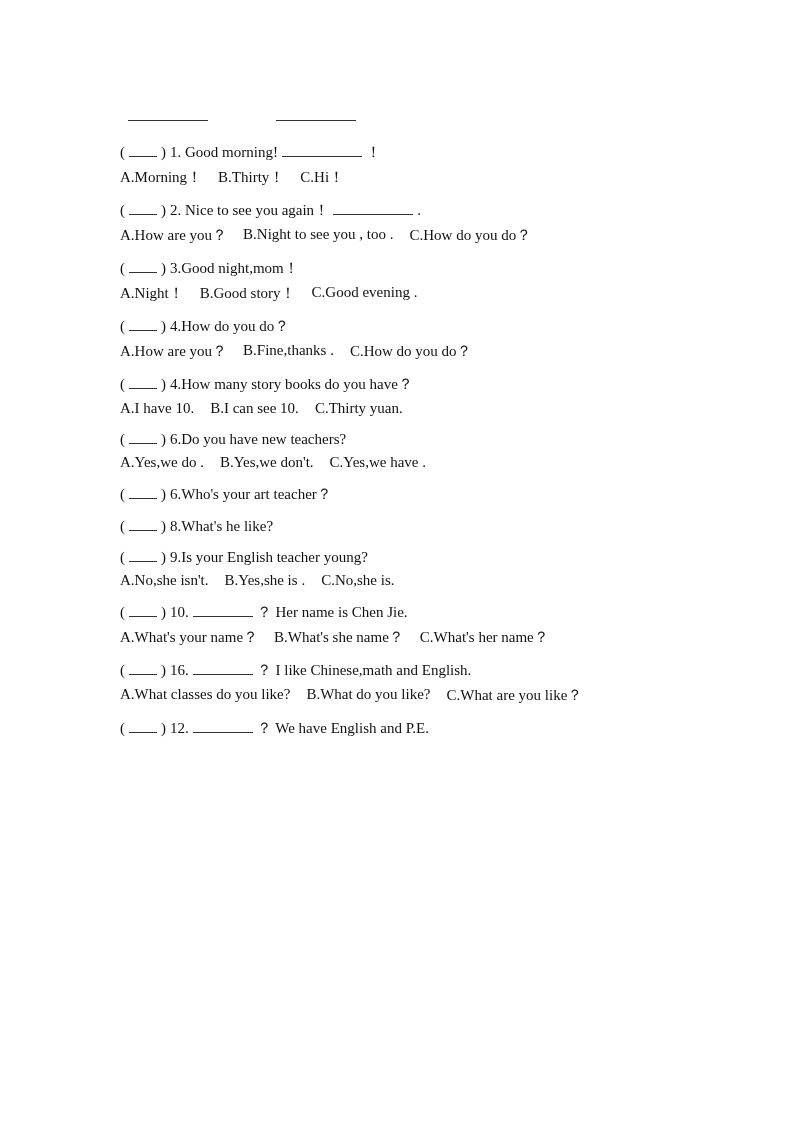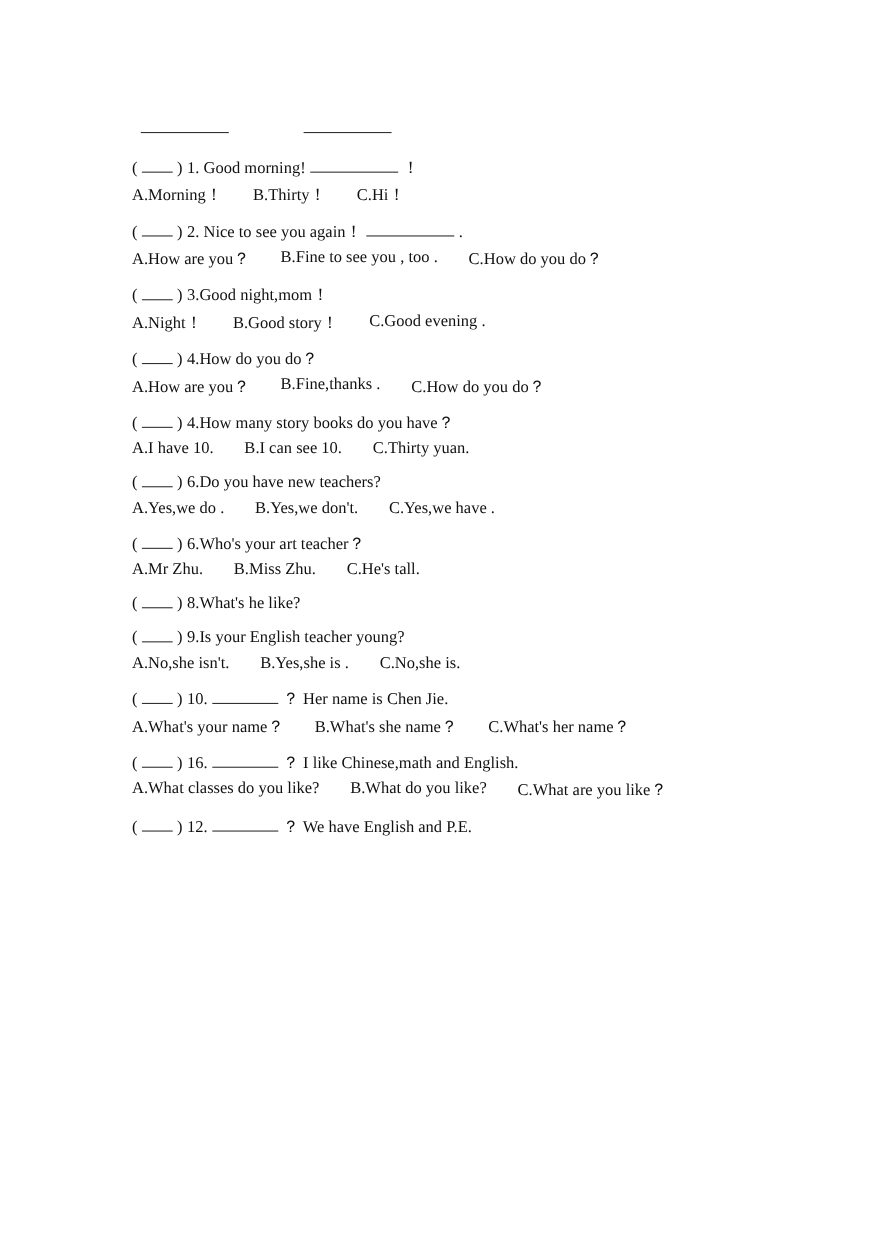--- a/index.html
+++ b/index.html
@@ -32,21 +32,21 @@
       margin-bottom: 6px;
       display: flex;
       align-items: baseline;
       gap: 4px;
     }
     .options-line {
       margin-bottom: 10px;
       padding-left: 0px;
       display: flex;
       flex-wrap: wrap;
-      gap: 0 28px;
+      gap: 0 16px;
     }
     .option {
       display: inline;
     }
     .underline-blank {
       display: inline-block;
       width: 80px;
       border-bottom: 1px solid #333;
       vertical-align: bottom;
     }
@@ -85,21 +85,21 @@
       <div class="question-stem">
         <span>(</span>
         <span style="display: inline-block; width: 28px; border-bottom: 1px solid rgb(51, 51, 51); vertical-align: bottom;"></span>
         <span>)</span>
         <span> 2. Nice to see you again！  </span>
         <span style="display: inline-block; width: 80px; border-bottom: 1px solid rgb(51, 51, 51); vertical-align: bottom;"></span>
         <span>.</span>
       </div>
       <div class="options-line">
         <span class="option">A.How are you？</span>
-        <span class="option">B.Fine to see you , too .</span>
+        <span class="option">B.Night to see you , too .</span>
         <span class="option">C.How do you do？</span>
       </div>
     </div>
     <div class="question-block">
       <div class="question-stem">
         <span>(</span>
         <span style="display: inline-block; width: 28px; border-bottom: 1px solid rgb(51, 51, 51); vertical-align: bottom;"></span>
         <span>)</span>
         <span> 3.Good night,mom！</span>
       </div>
@@ -148,25 +148,20 @@
         <span class="option">C.Yes,we have .</span>
       </div>
     </div>
     <div class="question-block">
       <div class="question-stem">
         <span>(</span>
         <span style="display: inline-block; width: 28px; border-bottom: 1px solid rgb(51, 51, 51); vertical-align: bottom;"></span>
         <span>)</span>
         <span> 6.Who's your art teacher？</span>
       </div>
-      <div class="options-line">
-        <span class="option">A.Mr Zhu.</span>
-        <span class="option">B.Miss Zhu.</span>
-        <span class="option">C.He's tall.</span>
-      </div>
     </div>
     <div class="question-block">
       <div class="question-stem">
         <span>(</span>
         <span style="display: inline-block; width: 28px; border-bottom: 1px solid rgb(51, 51, 51); vertical-align: bottom;"></span>
         <span>)</span>
         <span> 8.What's he like?</span>
       </div>
     </div>
     <div class="question-block">

